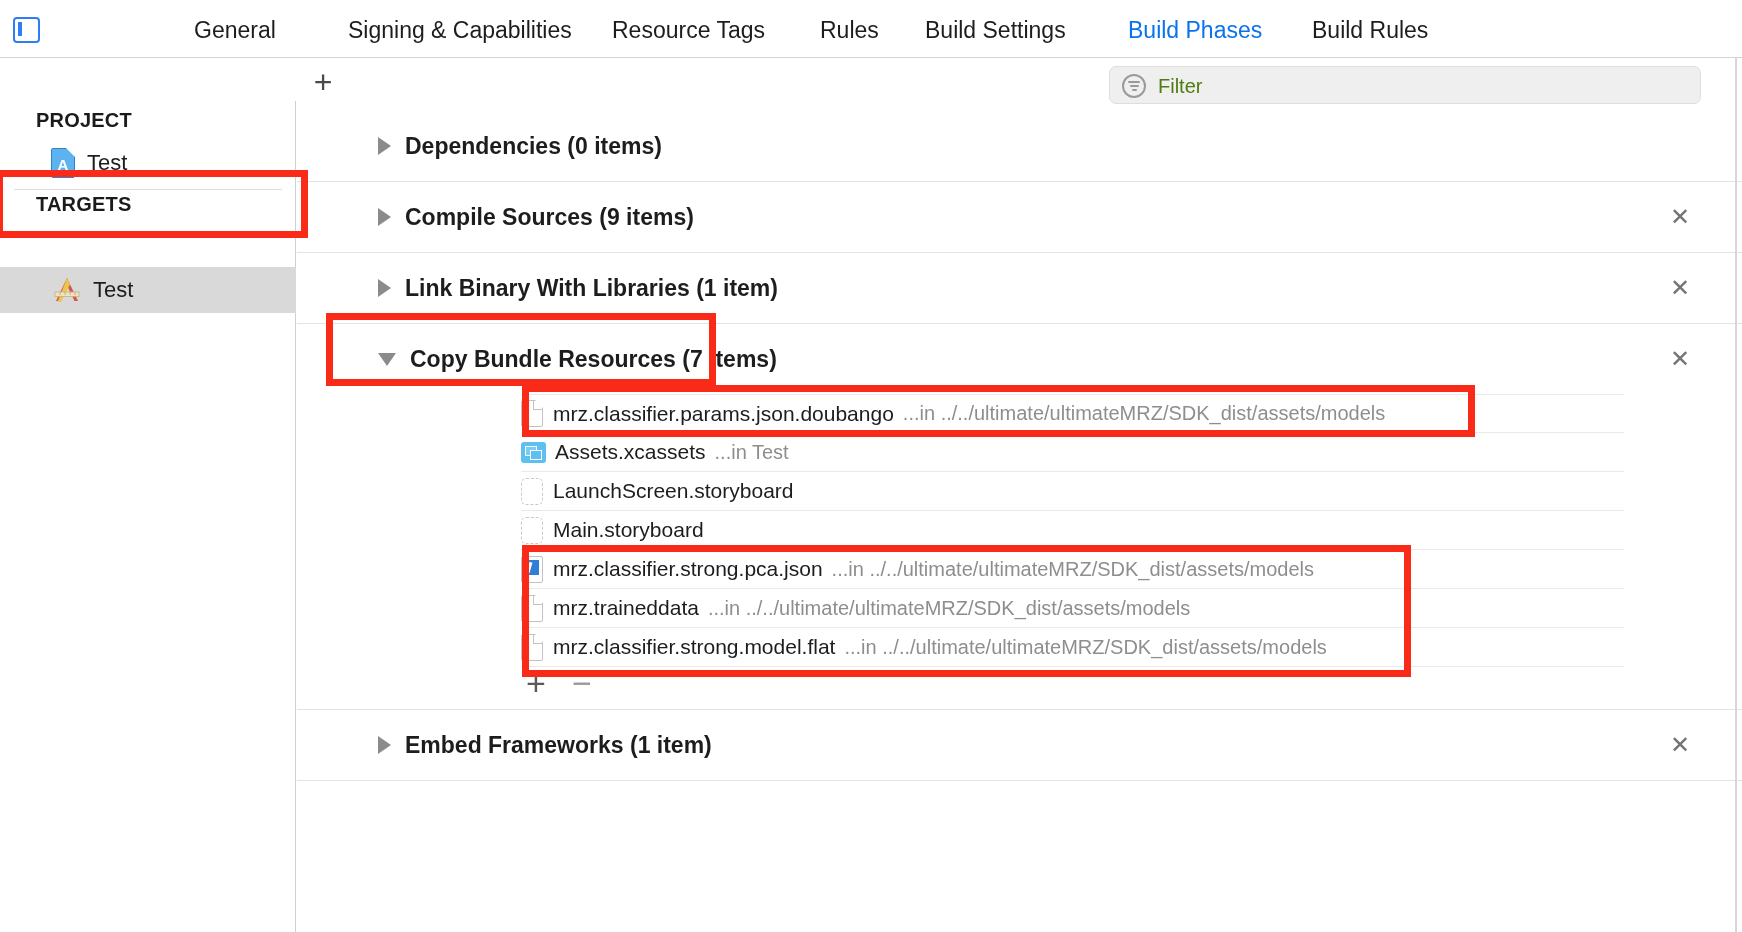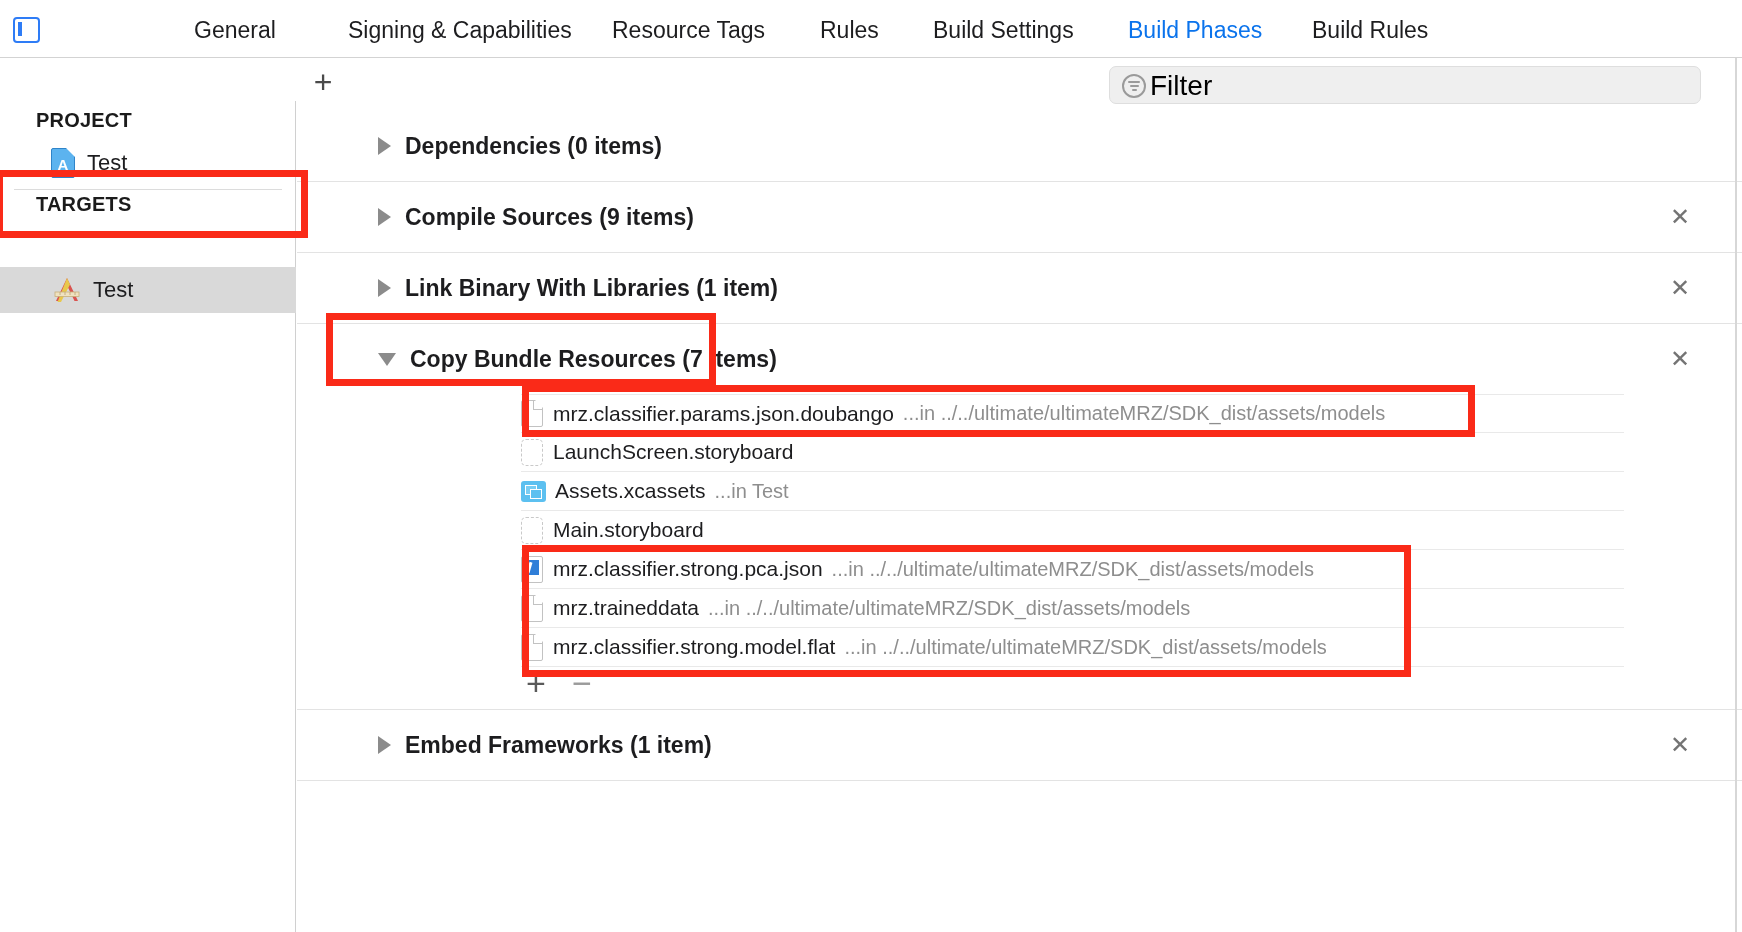--- a/index.html
+++ b/index.html
@@ -100,22 +100,22 @@
     position: absolute; left: 12px; top: 7px; width: 24px; height: 24px;
     border: 2px solid #9a9a9a; border-radius: 50%;
   }
   .filter-ico span {
     position: absolute; left: 4px; background: #9a9a9a; height: 2px; border-radius: 1px;
   }
   .filter-ico span:nth-child(1) { top: 5px; width: 12px; }
   .filter-ico span:nth-child(2) { top: 9px; width: 9px; left: 5.5px; }
   .filter-ico span:nth-child(3) { top: 13px; width: 5px; left: 7.5px; }
   .filter-ph {
-    position: absolute; left: 40px; top: 7px;
-    font-size: 28px; color: #000000; line-height: 24px;
+    position: absolute; left: 48px; top: 7px;
+    font-size: 20px; color: #4d7c0f; line-height: 24px;
   }
 
   .phases { position: absolute; left: 0; top: 53px; width: 1445px; }
   .phase { position: relative; width: 1445px; }
   .phase-head {
     position: relative; height: 70px; display: flex; align-items: center; padding-left: 43px;
   }
   .tri {
     margin-left: 38px; margin-right: 14px;
     width: 0; height: 0; flex: 0 0 auto;
@@ -212,21 +212,21 @@
 
   <div class="tabbar">
     <div class="sidebar-toggle">
         <i></i>
       </div>
     <div class="tabs" id="tabs">
         <div class="tab" style="left: 194px;">General</div>
         <div class="tab" style="left: 348px;">Signing &amp; Capabilities</div>
         <div class="tab" style="left: 612px;">Resource Tags</div>
         <div class="tab" style="left: 820px;">Rules</div>
-        <div class="tab" style="left: 925px; margin-left: 8px;">Build Settings</div>
+        <div class="tab" style="left: 925px;">Build Settings</div>
         <div class="tab active" style="left: 1128px;">Build Phases</div>
         <div class="tab" style="left: 1312px;">Build Rules</div>
       </div>
   </div>
 
   <div class="leftpanel">
     <div class="group-header" style="left:36px; top:8px;">PROJECT</div>
 
     <div class="proj-row" style="top:42px;">
       <span class="ico ico-projfile">
@@ -300,27 +300,27 @@
             <span class="phase-title">Copy Bundle Resources (7 items)</span>
             <span class="phase-x">✕</span>
           </div>
           <div class="filelist">
             <div class="filerow">
               <span class="ico ico-file"></span>
               <span class="fname">mrz.classifier.params.json.doubango</span>
               <span class="floc">...in ../../ultimate/ultimateMRZ/SDK_dist/assets/models</span>
             </div>
             <div class="filerow">
-              <span class="ico ico-dashed"></span>
-              <span class="fname">LaunchScreen.storyboard</span>
-            </div>
-            <div class="filerow">
               <span class="ico ico-xcassets"></span>
               <span class="fname">Assets.xcassets</span>
               <span class="floc">...in Test</span>
+            </div>
+            <div class="filerow">
+              <span class="ico ico-dashed"></span>
+              <span class="fname">LaunchScreen.storyboard</span>
             </div>
             <div class="filerow">
               <span class="ico ico-dashed"></span>
               <span class="fname">Main.storyboard</span>
             </div>
             <div class="filerow">
               <span class="ico ico-pca">
                 <i></i>
               </span>
               <span class="fname">mrz.classifier.strong.pca.json</span>

